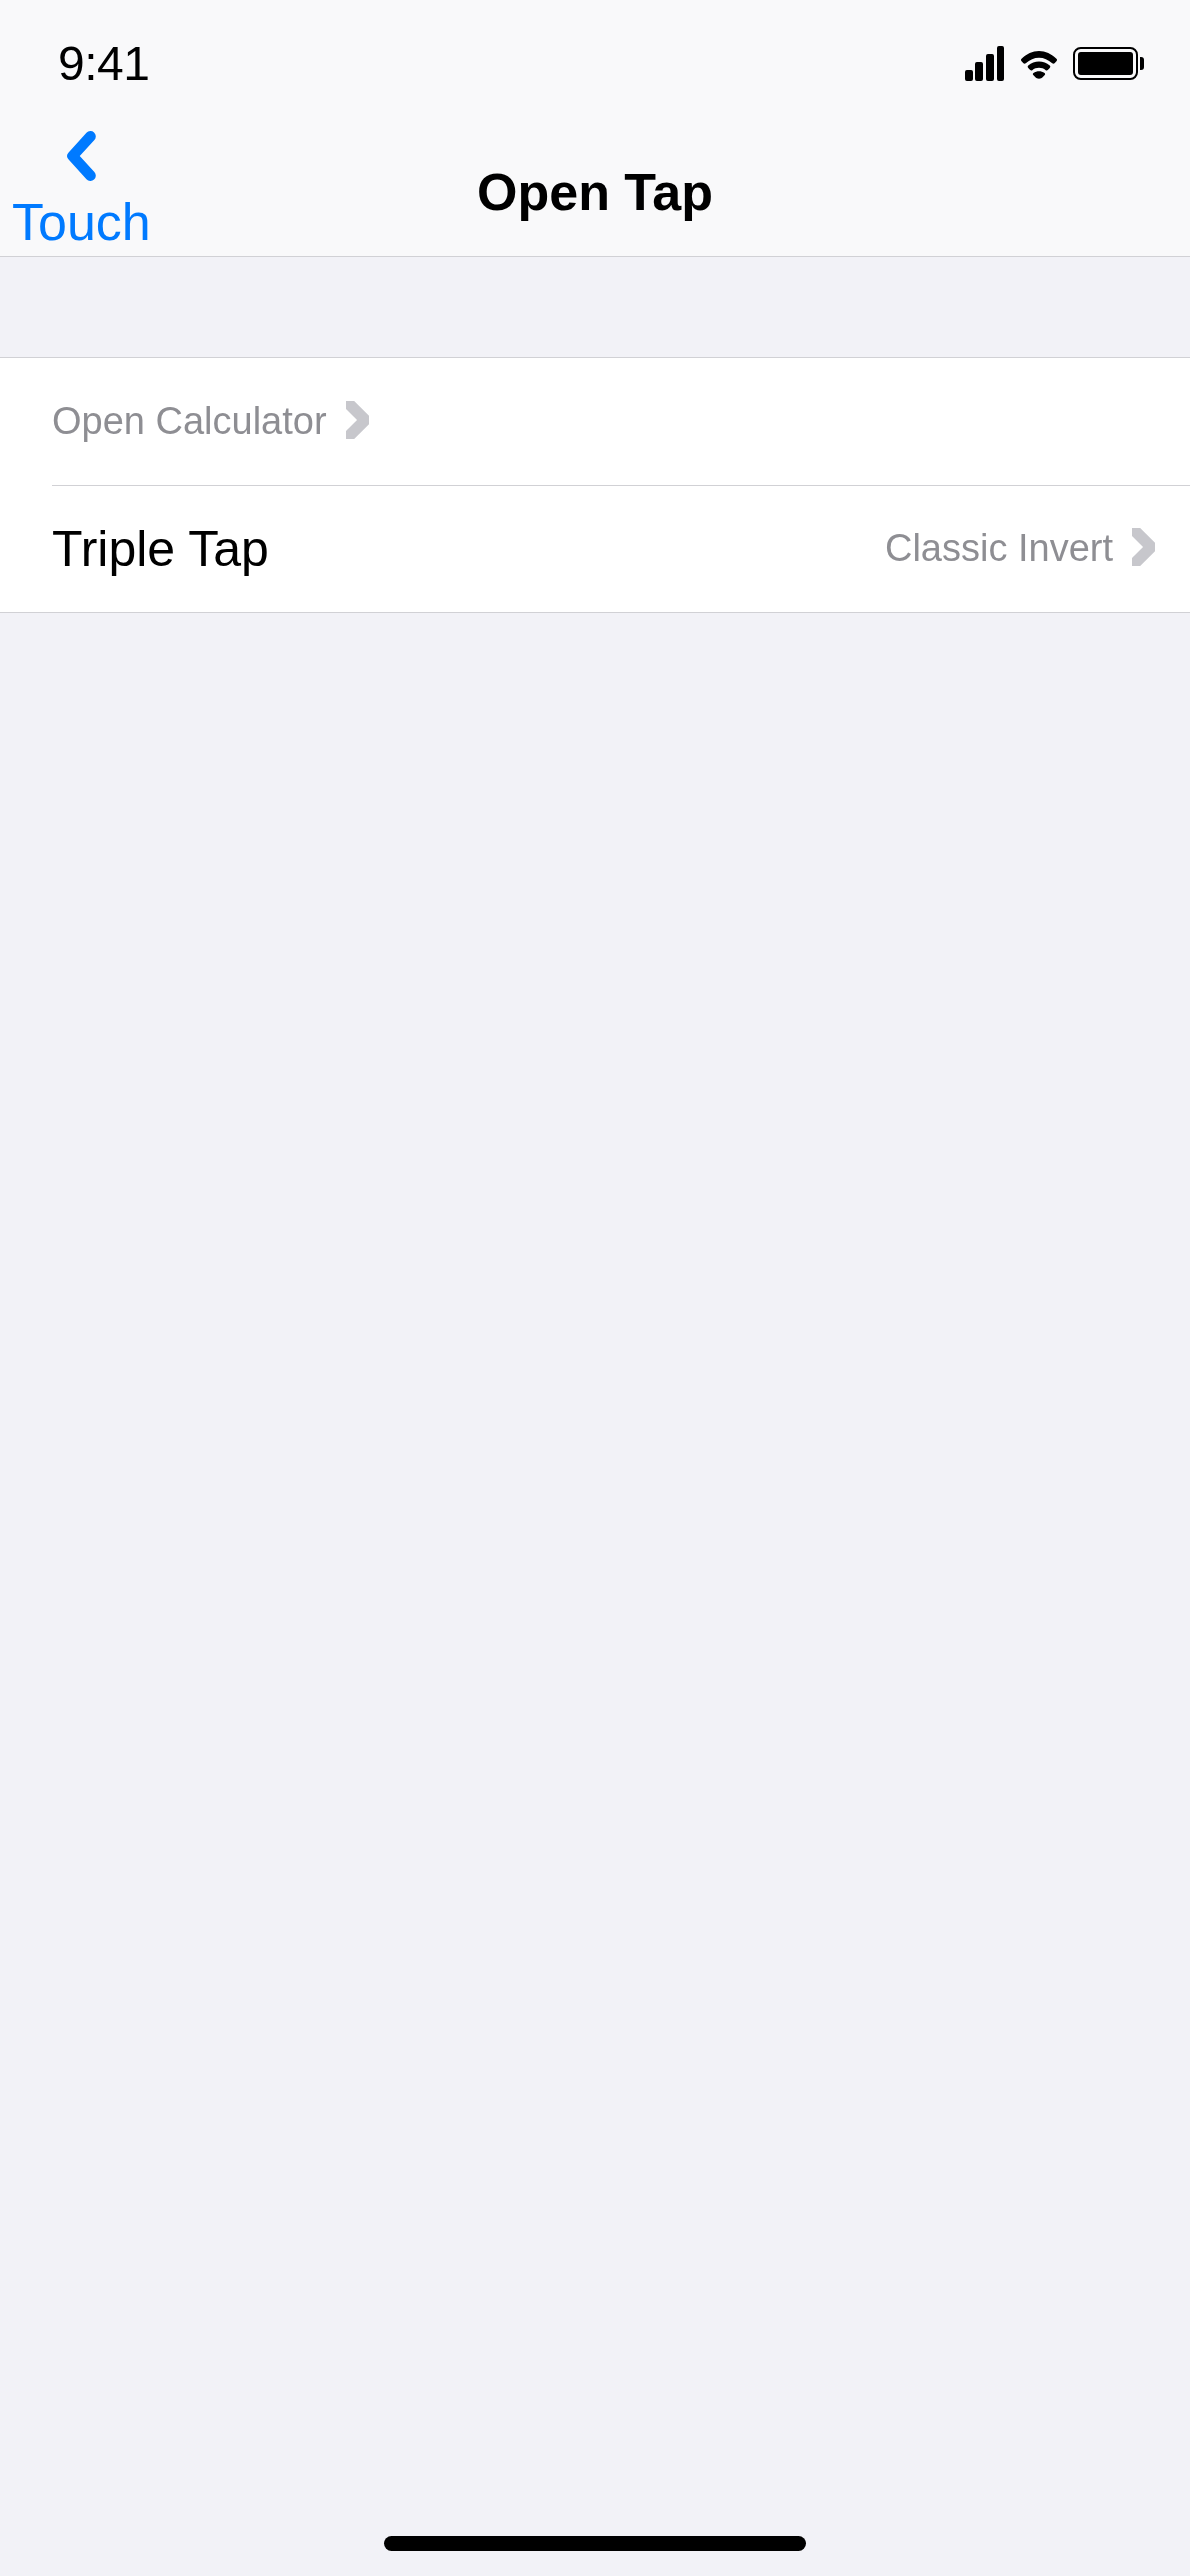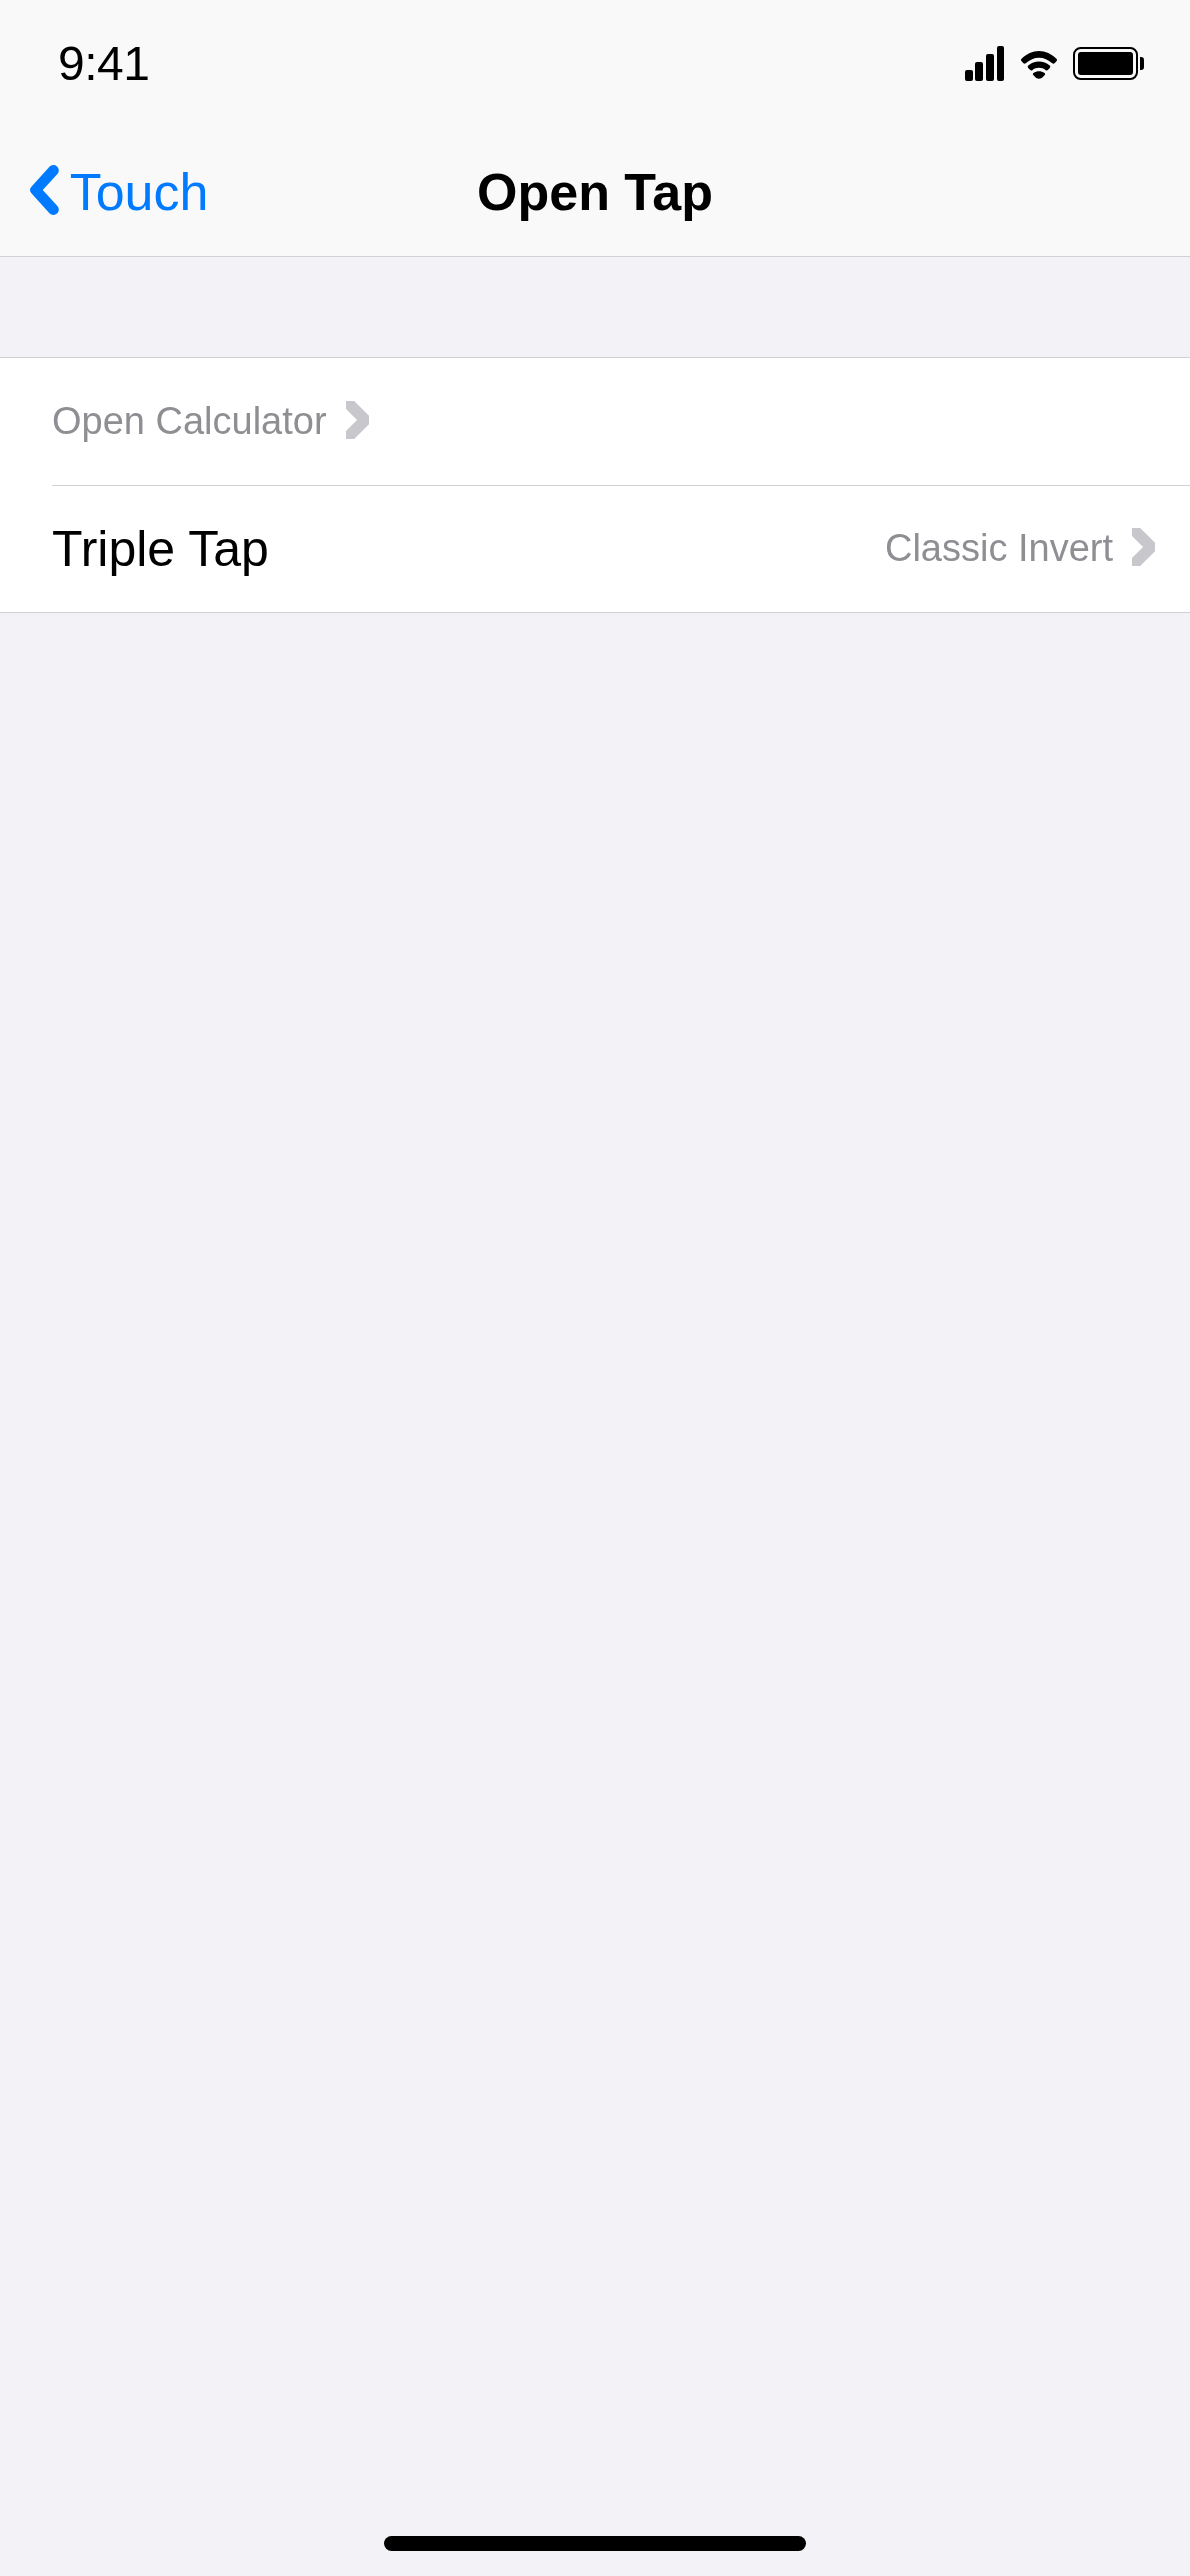--- a/index.html
+++ b/index.html
@@ -84,22 +84,23 @@
       background: #f9f9fa;
       border-bottom: 1px solid #d1d1d5;
       display: flex;
       align-items: center;
       position: relative;
     }
     .back-button {
       display: flex;
       align-items: center;
       gap: 7.7px;
-      padding-left: 27px;
+      padding-left: 12px;
       cursor: pointer;
+      flex-direction: column;
     }
     .back-chevron svg {
       width: 35px;
       height: 50px;
       fill: none;
       stroke: #007aff;
       stroke-width: 6;
       stroke-linecap: round;
       stroke-linejoin: round;
     }

